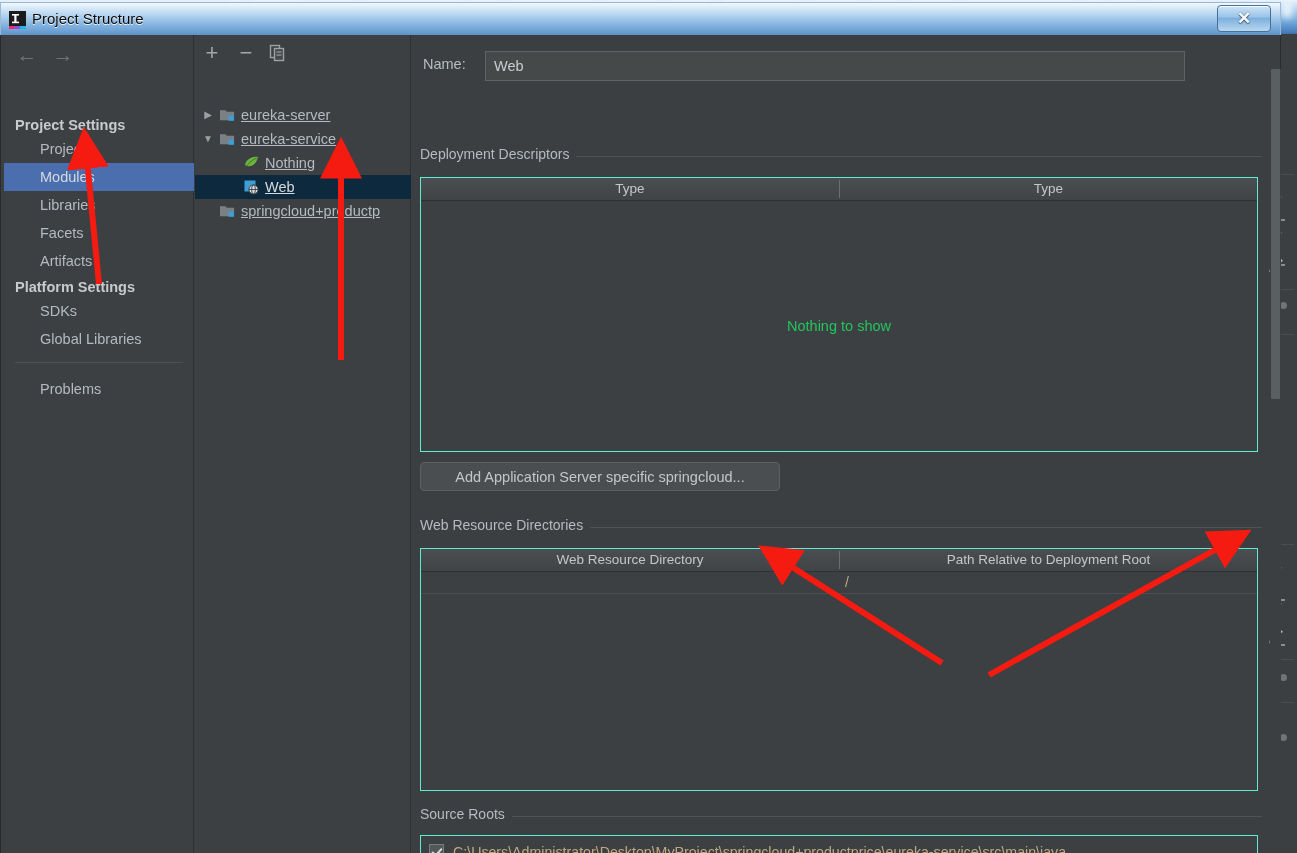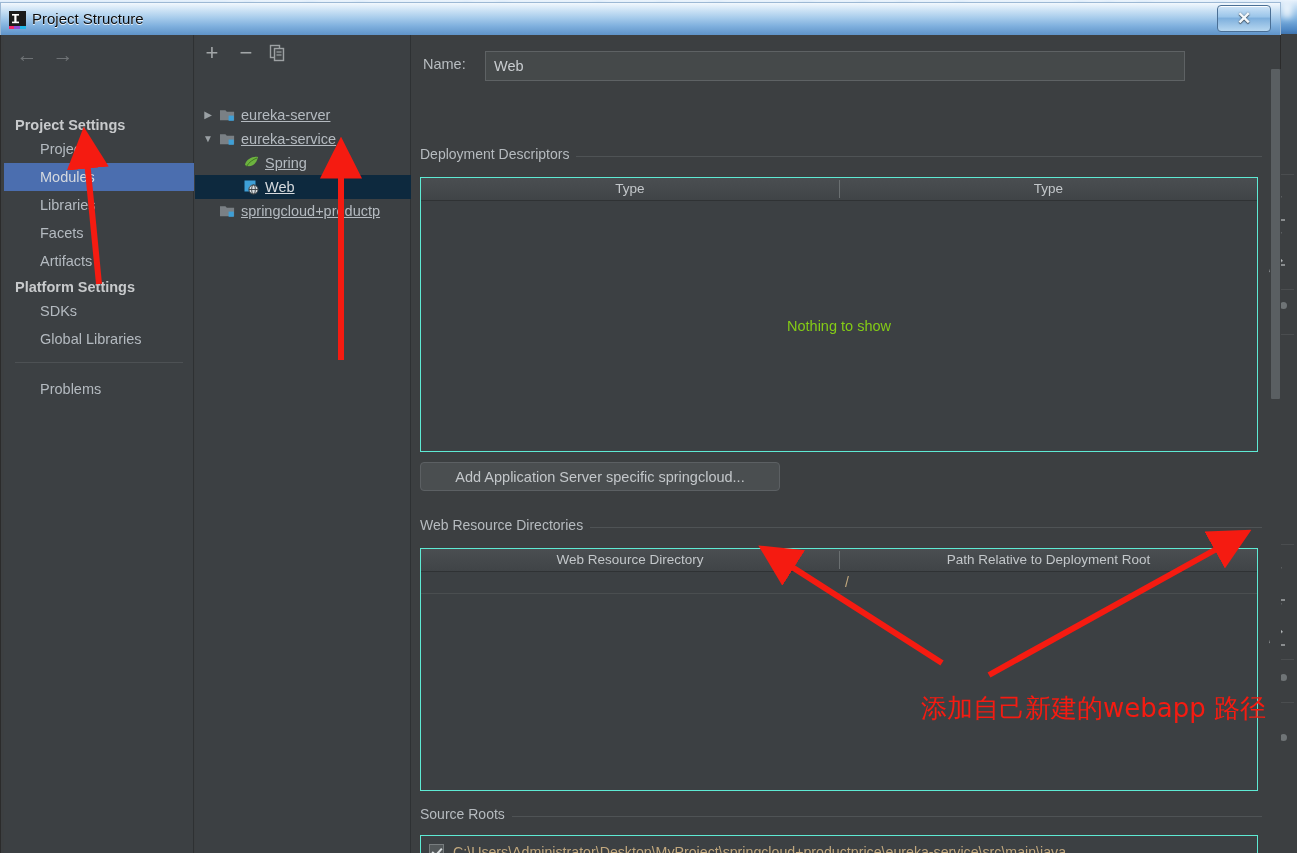--- a/index.html
+++ b/index.html
@@ -180,21 +180,21 @@
     border-bottom:1px solid #2f3234;
   }
   .gh-cell{
     position:absolute;top:0;height:22px;line-height:22px;text-align:center;
     font-size:13.5px;color:#c3c7ca;cursor:pointer;
   }
   .gh-sep{position:absolute;top:2px;width:1px;height:18px;background:#6a6f71;}
   .grid-empty{
     position:absolute;left:0;right:0;top:22px;bottom:0;
     display:flex;align-items:center;justify-content:center;
-    font-size:14.5px;color:#84cc16;
+    font-size:14.5px;color:#22c55e;
   }
   .grid-row{
     position:absolute;left:0;right:0;height:22px;line-height:22px;
     font-size:14px;color:#c2a87e;border-bottom:1px solid #4a4e50;
   }
   .grid-row .c1{position:absolute;left:6px;white-space:nowrap;}
   .grid-row .c2{position:absolute;white-space:nowrap;}
 
   .side-toolbar{position:absolute;width:36px;}
   .st-btn{
@@ -375,21 +375,21 @@
           <rect x="9.6" y="8.6" width="5.2" height="5.2" fill="#3e9fd6"></rect>
         </svg>
         <span class="tlabel" style="left:46px">eureka-service</span>
       </div>
 
       <div class="tree-row" style="top:116px">
         <svg class="ticon" style="left:48px" viewBox="0 0 17 16">
           <path d="M15 2C10 1 3 4 2 10c4 3 11 1 13-8z" fill="#6db33f"></path>
           <path d="M3.5 11.5C6 7 10 4.5 14 3" stroke="#3f7a22" stroke-width="1" fill="none"></path>
         </svg>
-        <span class="tlabel" style="left:70px">Spring</span>
+        <span class="tlabel" style="left:70px">Nothing</span>
       </div>
 
       <div class="tree-row selected" style="top:140px">
         <svg class="ticon" style="left:48px" viewBox="0 0 17 16">
           <rect x="1.5" y="1.5" width="11" height="11" fill="#3e9fd6"></rect>
           <circle cx="10.5" cy="10.5" r="4.6" fill="#d8dde0" stroke="#3a3f42" stroke-width="1"></circle>
           <ellipse cx="10.5" cy="10.5" rx="1.9" ry="4.6" fill="none" stroke="#3a3f42" stroke-width=".9"></ellipse>
           <line x1="5.9" y1="10.5" x2="15.1" y2="10.5" stroke="#3a3f42" stroke-width=".9"></line>
         </svg>
         <span class="tlabel" style="left:70px">Web</span>
@@ -491,14 +491,13 @@
     </defs>
 
     <line x1="99" y1="284" x2="86" y2="150" stroke="#f51b11" stroke-width="6" marker-end="url(#ah)"></line>
 
     <line x1="341" y1="360" x2="341" y2="160" stroke="#f51b11" stroke-width="6" marker-end="url(#ah)"></line>
 
     <line x1="942" y1="663" x2="778" y2="558" stroke="#f51b11" stroke-width="6" marker-end="url(#ah)"></line>
 
     <line x1="989" y1="675" x2="1231" y2="541" stroke="#f51b11" stroke-width="6" marker-end="url(#ah)"></line>
   </svg>
-  <div id="anno-text">添加自己新建的webapp 路径</div>
 </div>
 
 </body></html>

